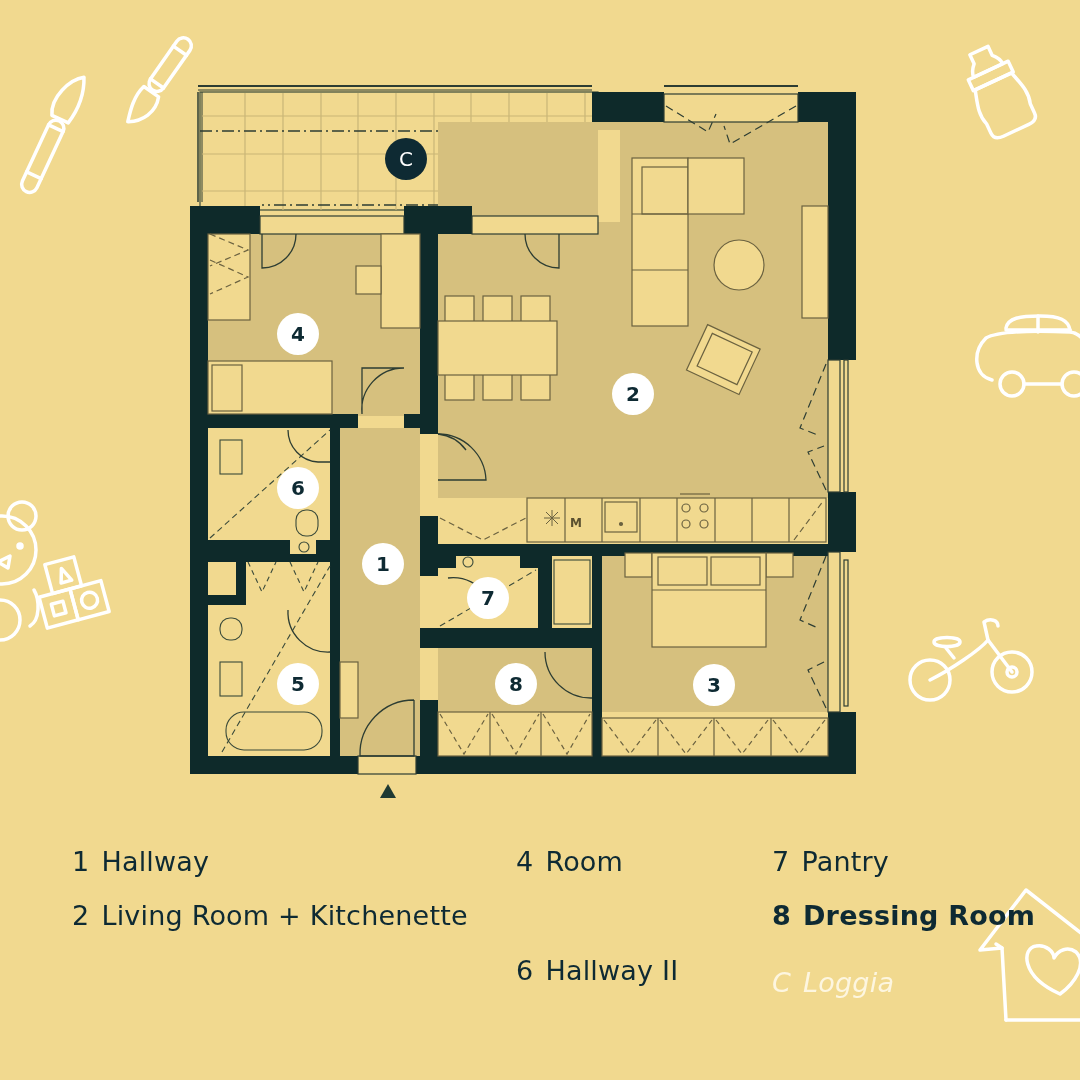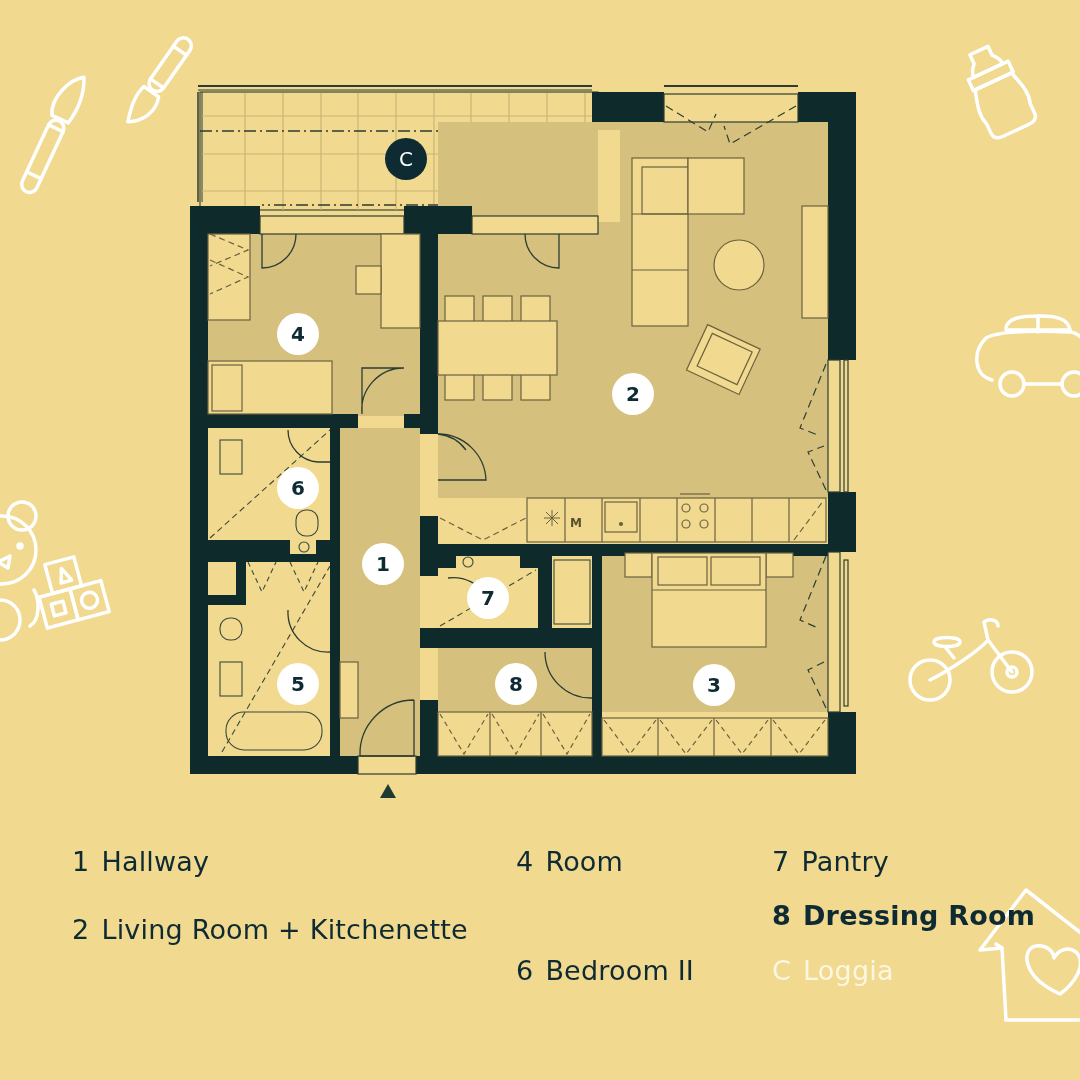--- a/index.html
+++ b/index.html
@@ -312,21 +312,21 @@
     <span>8</span>
   </div>
 <div class="lbl dark" style="left:406px;top:159px;">
     <span>C</span>
   </div>
 
 <div class="entry"></div>
 
 <div class="legend">
   <div class="legend-item" style="left:72px;top:4px;"><span class="num">1</span><span>Hallway</span></div>
-  <div class="legend-item" style="left:72px;top:72px;"><span class="num">2</span><span>Living Room + Kitchenette</span></div>
+  <div class="legend-item" style="left:72px;top:58px;"><span class="num">2</span><span>Living Room + Kitchenette</span></div>
 
   <div class="legend-item" style="left:516px;top:4px;"><span class="num">4</span><span>Room</span></div>
-  <div class="legend-item" style="left:516px;top:113px;"><span class="num">6</span><span>Bedroom II</span></div>
+  <div class="legend-item" style="left:516px;top:113px;"><span class="num">6</span><span>Hallway II</span></div>
 
   <div class="legend-item" style="left:772px;top:4px;"><span class="num">7</span><span>Pantry</span></div>
   <div class="legend-item" style="left:772px;top:58px;font-weight:bold;"><span class="num">8</span><span>Dressing Room</span></div>
-  <div class="legend-item loggia" style="left:772px;top:113px;"><span class="num">C</span><span>Loggia</span></div>
+  <div class="legend-item loggia" style="left:772px;top:125px;font-style:italic;"><span class="num">C</span><span>Loggia</span></div>
 </div>
 
 </body></html>

